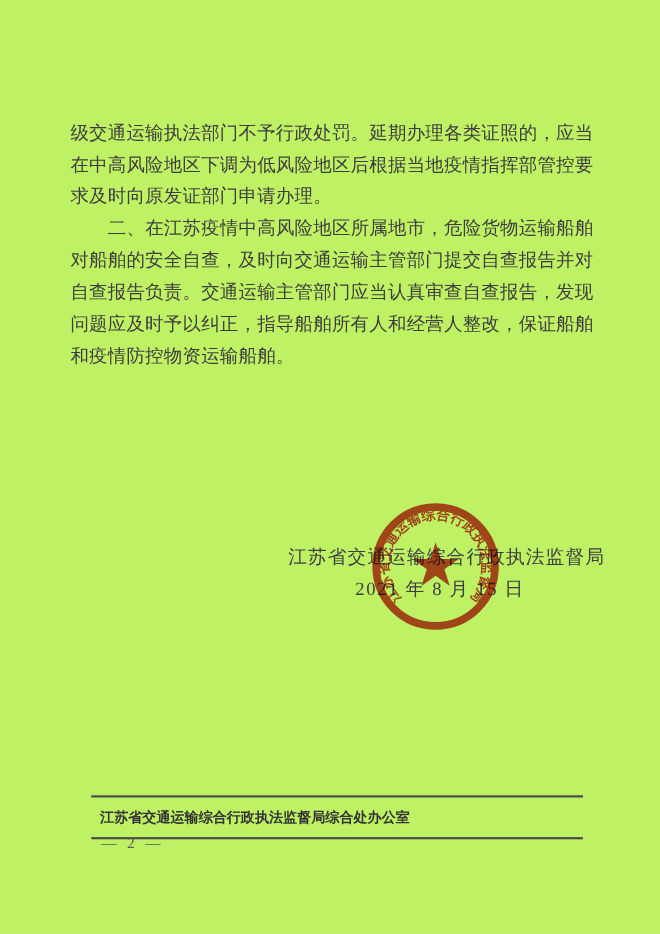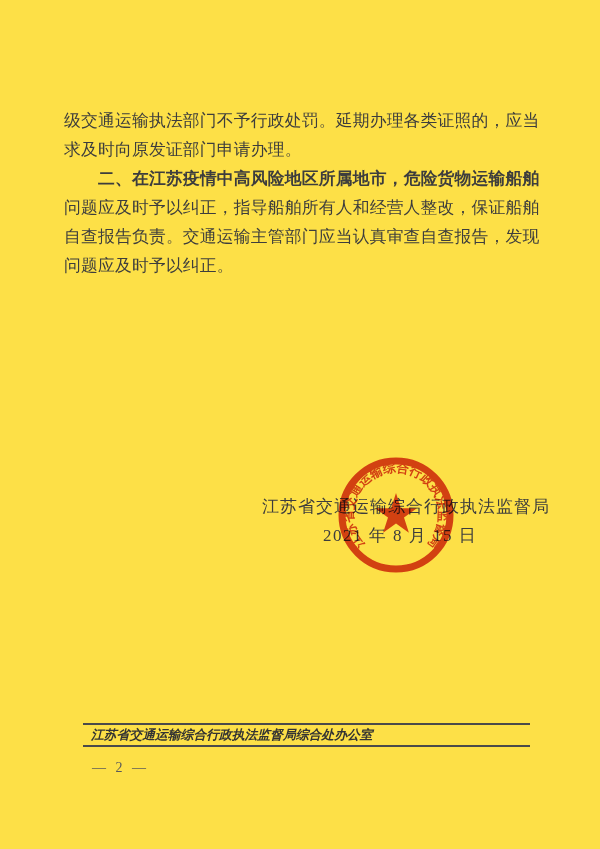--- a/index.html
+++ b/index.html
@@ -1,20 +1,20 @@
 <!DOCTYPE html>
 <html><head>
 <meta charset="utf-8">
 <style>
   html, body { margin: 0; padding: 0; background: #e8e8e8; }
   .page {
     position: relative;
     width: 600px;
     height: 849px;
-    background: #fde047;
+    background: #bef264;
     overflow: hidden;
     font-family: "Liberation Serif", "DejaVu Serif", serif;
     color: #3d3d3d;
   }
   
   .body-text {
     position: absolute;
     left: 64px;
     top: 106px;
     width: 470px;
@@ -26,21 +26,21 @@
     text-align: justify;
     text-align-last: justify;
     text-justify: inter-character;
     white-space: nowrap;
     letter-spacing: 0.2px;
   }
   .line.last {
     text-align: center;
     text-align-last: left;
   }
-  .line.indent { text-indent: 34px; font-weight: bold; }
+  .line.indent { text-indent: 34px; }
   
   .signature {
     position: absolute;
     right: 62px;
     top: 492px;
     width: 276px;
     font-size: 17px;
     text-align: center;
   }
   .signature .agency { line-height: 29px; letter-spacing: 1px; white-space: nowrap; }
@@ -62,53 +62,54 @@
   }
   
   .colophon {
     position: absolute;
     left: 83px;
     top: 723px;
     width: 447px;
     border-top: 2px solid #4a4a4a;
     border-bottom: 2px solid #4a4a4a;
     box-sizing: border-box;
-    height: 24px;
+    height: 40px;
     display: flex;
     align-items: center;
     justify-content: space-between;
     padding: 0 8px;
     font-size: 12.8px;
     font-weight: bold;
     color: #333333;
     white-space: nowrap;
-    font-style: italic;
   }
   .page-number {
     position: absolute;
     left: 92px;
     top: 760px;
     font-size: 14px;
     color: #5a5a5a;
     letter-spacing: 3px;
     white-space: nowrap;
   }
 </style>
 </head>
 <body>
 
 <div class="page">
 
   <div class="body-text">
     <div class="line">级交通运输执法部门不予行政处罚。延期办理各类证照的，应当</div>
+    <div class="line">在中高风险地区下调为低风险地区后根据当地疫情指挥部管控要</div>
     <div class="line last">求及时向原发证部门申请办理。</div>
     <div class="line indent">二、在江苏疫情中高风险地区所属地市，危险货物运输船舶</div>
+    <div class="line">对船舶的安全自查，及时向交通运输主管部门提交自查报告并对</div>
+    <div class="line">自查报告负责。交通运输主管部门应当认真审查自查报告，发现</div>
     <div class="line">问题应及时予以纠正，指导船舶所有人和经营人整改，保证船舶</div>
-    <div class="line">自查报告负责。交通运输主管部门应当认真审查自查报告，发现</div>
-    <div class="line last">问题应及时予以纠正。</div>
+    <div class="line last">和疫情防控物资运输船舶。</div>
   </div>
 
   <div class="signature">
     <div class="agency">江苏省交通运输综合行政执法监督局</div>
     <div class="date">2021 年 8 月 15 日</div>
   </div>
 
   <svg class="seal" viewBox="0 0 116 116" xmlns="http://www.w3.org/2000/svg">
     <circle cx="58" cy="58" r="54" fill="none" stroke="#d13a2b" stroke-width="7"></circle>
     <polygon fill="#d13a2b" points="58,36 62.9,51.2 78.9,51.2 66,60.6 70.9,75.8 58,66.4 45.1,75.8 50,60.6 37.1,51.2 53.1,51.2"></polygon>

